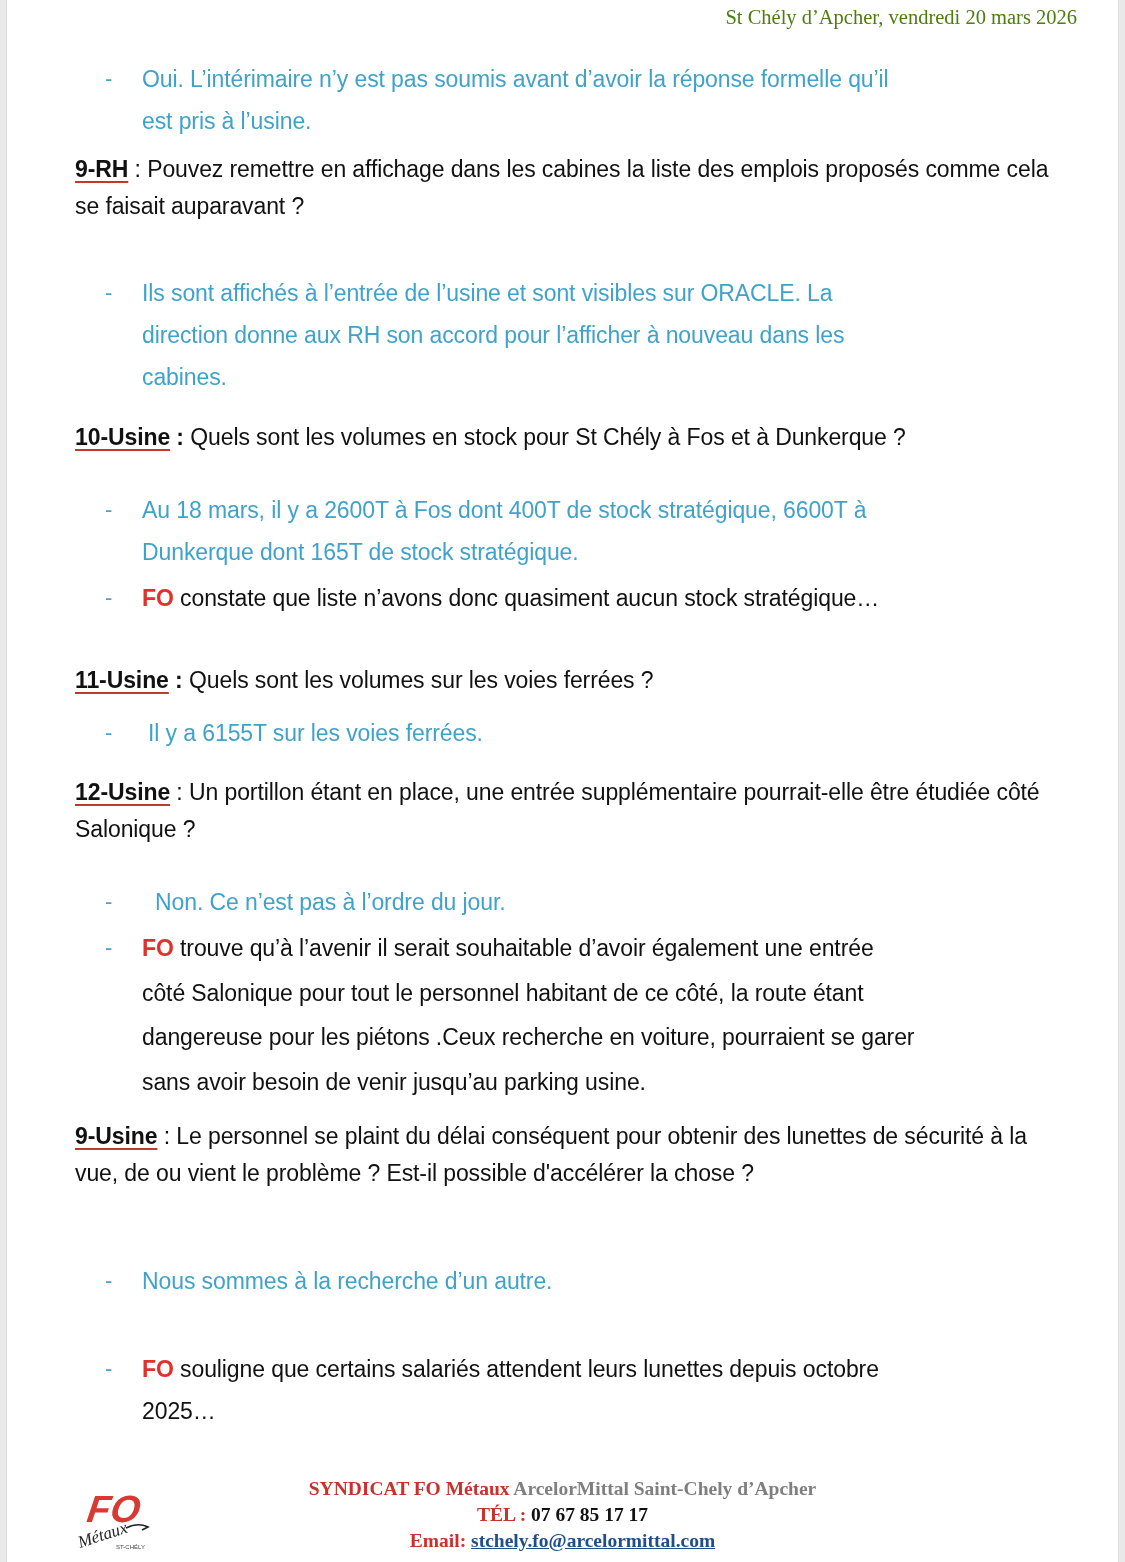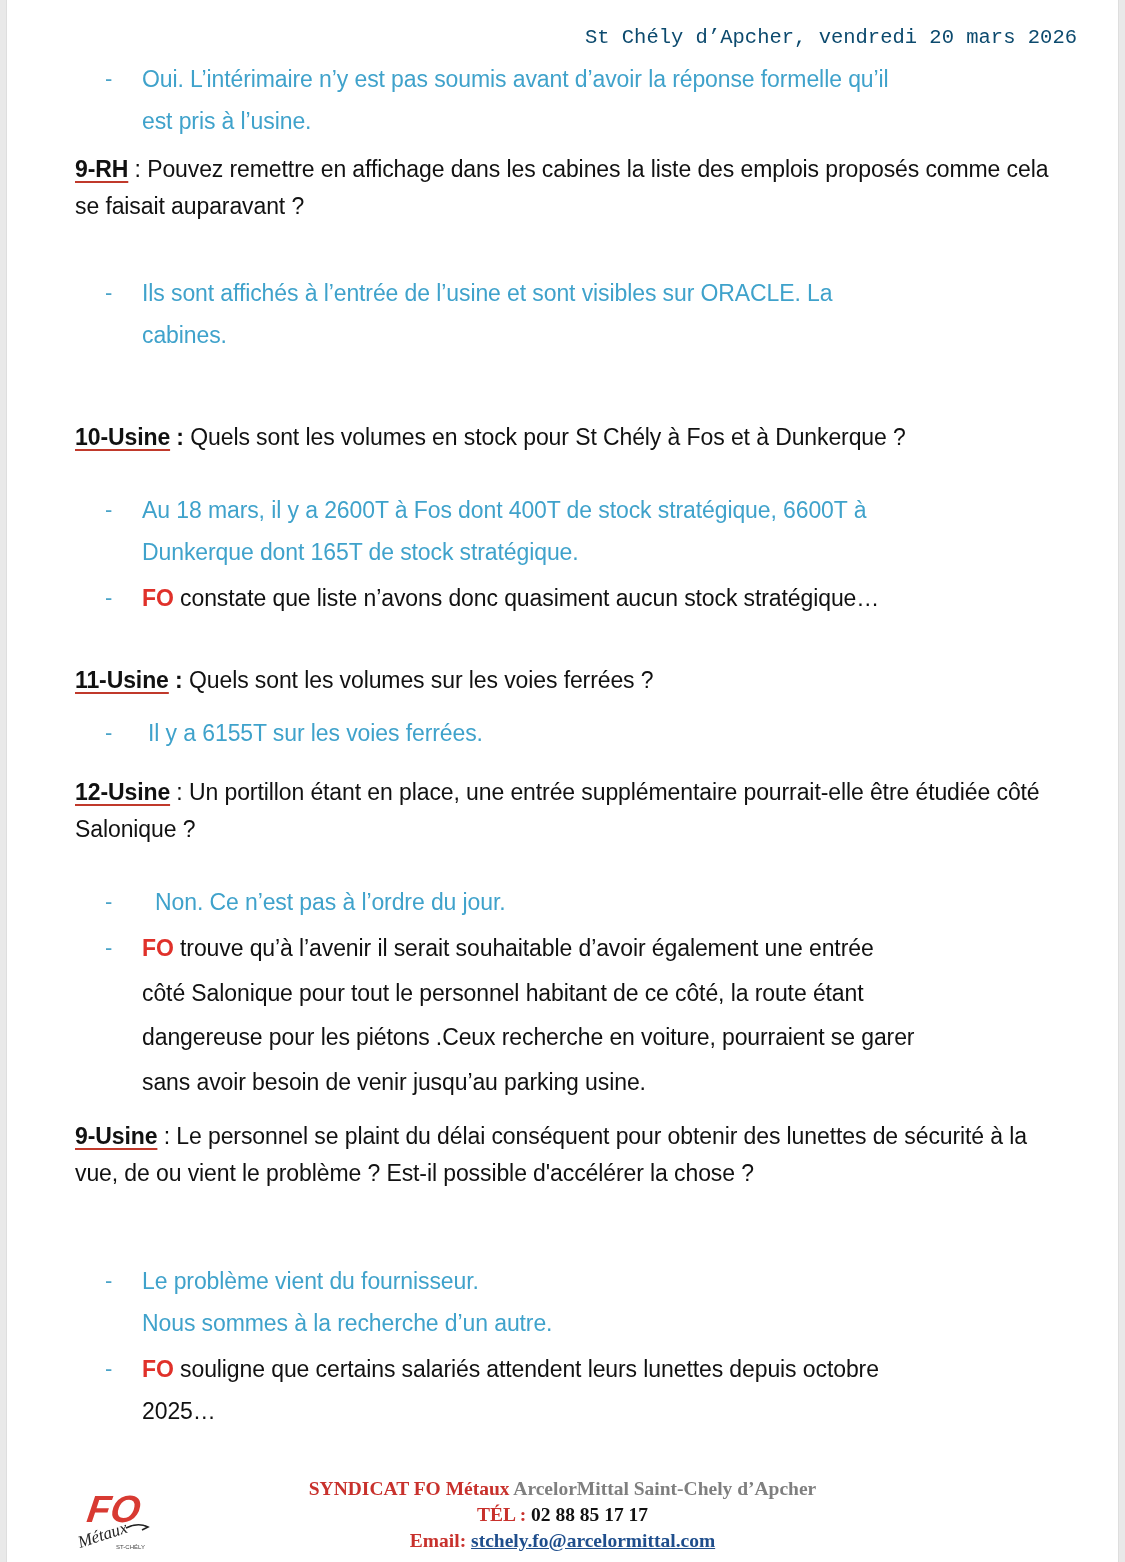--- a/index.html
+++ b/index.html
@@ -1,21 +1,21 @@
 <!DOCTYPE html>
 <html><head>
   <meta charset="utf-8">
   <style>
     * { box-sizing: border-box; margin: 0; padding: 0; }
     html, body { width: 1125px; height: 1562px; background: #ffffff; overflow: hidden; }
     body { position: relative; font-family: "Liberation Sans", "DejaVu Sans", sans-serif; color: #1a1a1a; }
     .edge-left { position: absolute; left: 0; top: 0; width: 7px; height: 1562px; background: #e9e9e9; border-right: 1px solid #dedede; }
     .edge-right { position: absolute; right: 0; top: 0; width: 7px; height: 1562px; background: #e9e9e9; border-left: 1px solid #dedede; }
 
-    .dateline { position: absolute; right: 48px; top: 26px; font-family: Liberation Mono, monospace; font-size: 20.5px; color: #0c4a6e; white-space: nowrap; }
+    .dateline { position: absolute; right: 48px; top: 6px; font-family: Liberation Serif, serif; font-size: 20.5px; color: #4d7c0f; white-space: nowrap; }
 
     .block { position: absolute; left: 75px; width: 975px; }
     .q { font-size: 23px; line-height: 37px; color: #111; letter-spacing: -0.1px; }
     .q .tag { font-weight: bold; text-decoration: underline; text-decoration-color: #c0392b; text-underline-offset: 4px; text-decoration-thickness: 2px; }
     .q .tag-colon-bold { font-weight: bold; }
 
     .ans { position: absolute; left: 105px; width: 960px; font-size: 23px; line-height: 42px; letter-spacing: -0.1px; }
     .ans .dash { position: absolute; left: 0; top: 0; color: #4aa3c8; font-size: 22px; }
     .ans .body { display: block; padding-left: 37px; }
     .ans.blue .body { color: #3fa2cb; }
@@ -43,20 +43,21 @@
   <span class="body">Oui. L’intérimaire n’y est pas soumis avant d’avoir la réponse formelle qu’il</span>
   <span class="body">est pris à l’usine.</span>
 </div>
 
 <div class="block q" style="top:151px;">
   <span class="tag">9-RH</span><span> : </span><span>Pouvez remettre en affichage dans les cabines la liste des emplois proposés comme cela se faisait auparavant ?</span>
 </div>
 <div class="ans blue" style="top:272px;">
   <span class="dash">-</span>
   <span class="body">Ils sont affichés à l’entrée de l’usine et sont visibles sur ORACLE. La</span>
+  <span class="body">direction donne aux RH son accord pour l’afficher à nouveau dans les</span>
   <span class="body">cabines.</span>
 </div>
 
 <div class="block q" style="top:419px;">
   <span class="tag">10-Usine</span><span class="tag-colon-bold"> : </span><span>Quels sont les volumes en stock pour St Chély à Fos et à Dunkerque ?</span>
 </div>
 <div class="ans blue" style="top:489px;">
   <span class="dash">-</span>
   <span class="body">Au 18 mars, il y a 2600T à Fos dont 400T de stock stratégique, 6600T à</span>
   <span class="body">Dunkerque dont 165T de stock stratégique.</span>
@@ -87,21 +88,20 @@
   <span class="body">côté Salonique pour tout le personnel habitant de ce côté, la route étant</span>
   <span class="body">dangereuse pour les piétons .Ceux recherche en voiture, pourraient se garer</span>
   <span class="body">sans avoir besoin de venir jusqu’au parking usine.</span>
 </div>
 
 <div class="block q" style="top:1118px;">
   <span class="tag">9-Usine</span><span> : </span><span>Le personnel se plaint du délai conséquent pour obtenir des lunettes de sécurité à la vue, de ou vient le problème ? Est-il possible d'accélérer la chose ?</span>
 </div>
 <div class="ans blue" style="top:1260px;">
   <span class="dash">-</span>
-  <span class="body">Le problème vient du fournisseur.</span>
   <span class="body">Nous sommes à la recherche d’un autre.</span>
 </div>
 <div class="ans black" style="top:1348px;">
   <span class="dash">-</span>
   <span class="body"><span class="fo">FO</span><span> souligne que certains salariés attendent leurs lunettes depuis octobre</span></span>
   <span class="body">2025…</span>
 </div>
 
 <div class="footer">
   <div class="logo">
@@ -110,19 +110,19 @@
       <text x="4" y="62" font-family="Liberation Serif, serif" font-style="italic" font-size="17" fill="#222" transform="rotate(-18 30 60)">Métaux</text>
       <path d="M52 50 Q64 44 74 49 L68 52" stroke="#222" stroke-width="1.6" fill="none"></path>
       <text x="42" y="71" font-family="Liberation Sans, sans-serif" font-size="6" fill="#444">ST-CHÉLY</text>
     </svg>
   </div>
   <div class="footer-lines">
     <div>
       <span class="red">SYNDICAT FO Métaux</span><span class="gray"> ArcelorMittal Saint-Chely d’Apcher</span>
     </div>
     <div>
-      <span class="red">TÉL : </span><span class="black">02 88 85 17 17</span>
+      <span class="red">TÉL : </span><span class="black">07 67 85 17 17</span>
     </div>
     <div>
       <span class="red">Email:  </span><span class="link">stchely.fo@arcelormittal.com</span>
     </div>
   </div>
 </div>
 
 </body></html>

